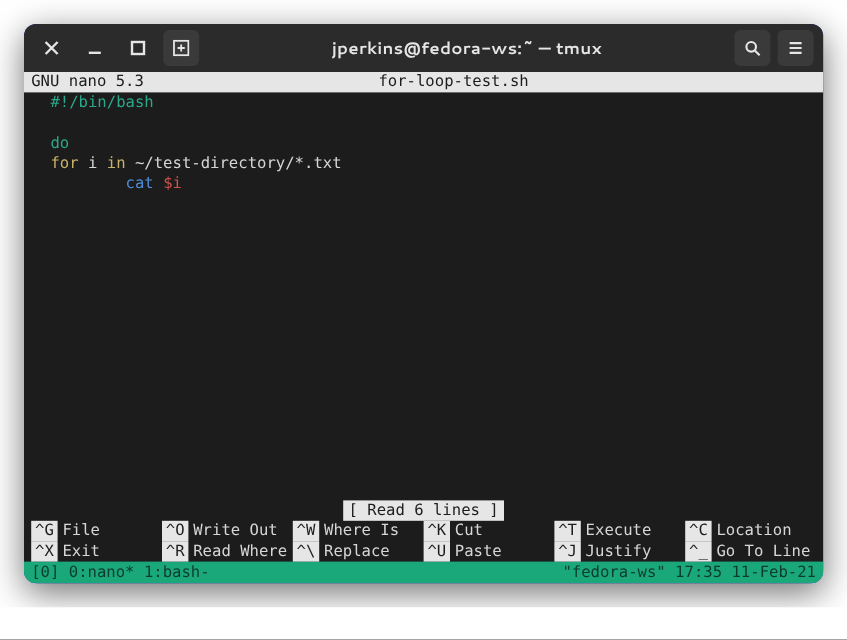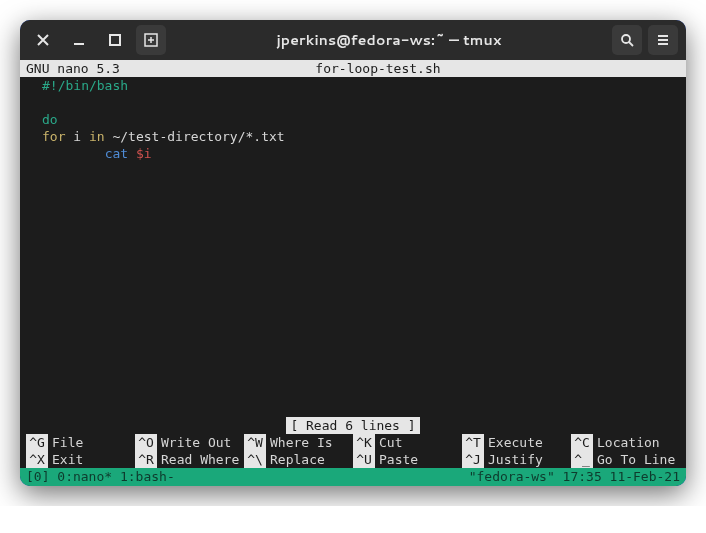--- a/index.html
+++ b/index.html
@@ -111,21 +111,21 @@
     text-align: center;
   }
 
   
   .tmux {
     background: #1aa87a;
     color: #0e3b2d;
     display: flex;
     padding: 0 6px;
     height: 18px;
-    align-items: flex-start;
+    align-items: center;
     font-size: 13px;
     white-space: pre;
   }
   .tmux .left { flex: 1; }
   .tmux .right { flex: 0 0 auto; }
   .tmux-host { color: #0e3b2d; }
 </style>
 </head>
 <body>
 

